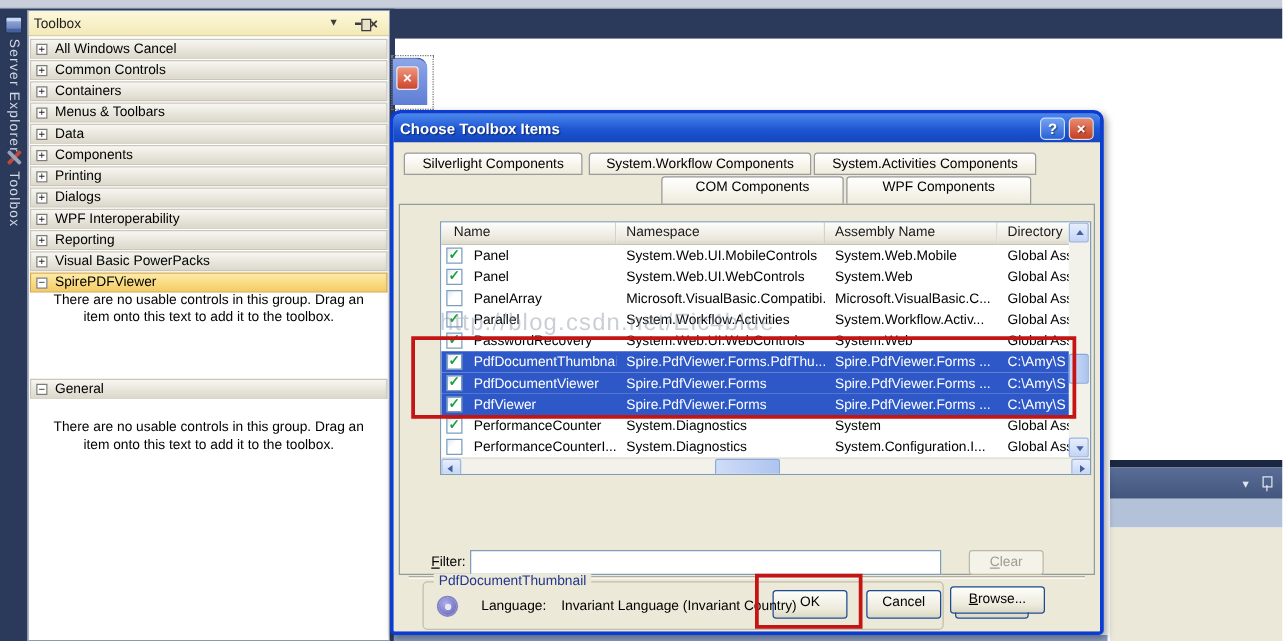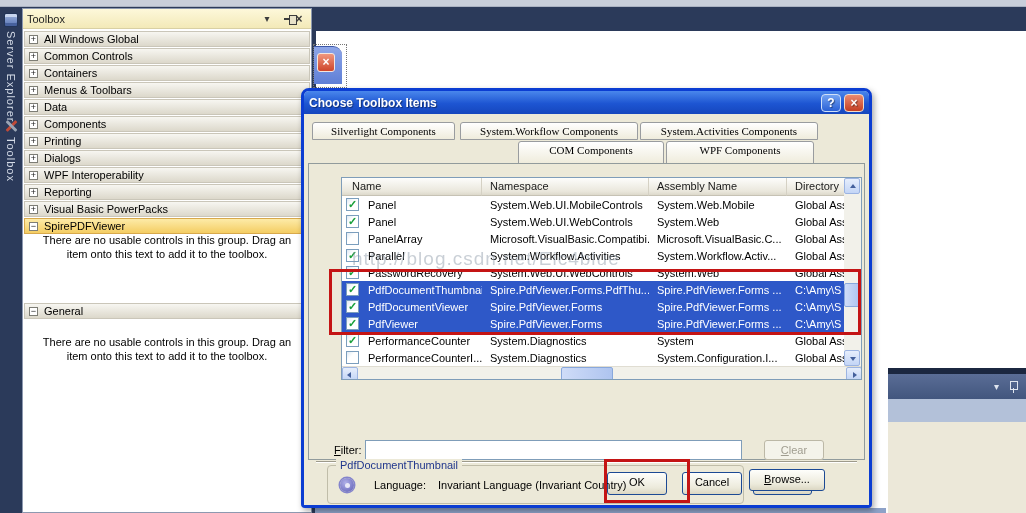--- a/index.html
+++ b/index.html
@@ -45,36 +45,36 @@
   .tb-general{ position:absolute; left:1px; top:294px; width:286px;}
 
   
   .frm-dotted{ position:absolute; left:313px; top:44px; width:34px; height:44px; border:1px dotted #777; background:transparent;}
   .frm-corner{ position:absolute; left:314px; top:46px; width:28px; height:38px; border-radius:0 9px 0 0;
     background:linear-gradient(180deg,#8ea6e8,#5e7ed6); border-top:1px solid #3c57a8;}
   .frm-close{ position:absolute; left:317px; top:53px; width:18px; height:19px; border-radius:3px; border:1px solid #f3e6df;
     background:linear-gradient(180deg,#f0977e,#ce452b); color:#fff; font-weight:bold; font-size:12px; line-height:17px; text-align:center; cursor:pointer;}
 
   
-  .dialog{ position:absolute; left:301px; top:88px; width:571px; height:420px; border:3px solid #0b3dd2;
+  .dialog{ position:absolute; left:312px; top:88px; width:571px; height:420px; border:3px solid #0b3dd2;
     border-radius:8px 8px 4px 4px; background:#ece9d8; z-index:30; box-shadow:2px 3px 6px rgba(0,0,0,.35);}
   .dlg-title{ position:absolute; left:0; top:0; right:0; height:23px; border-radius:5px 5px 0 0;
     background:linear-gradient(180deg,#4a87ec 0%, #1d55d2 55%, #1546bd 100%);
     color:#fff; font-weight:bold; font-size:12px; display:flex; align-items:center; padding:0 5px;
     text-shadow:1px 1px 1px rgba(0,0,0,.45);}
   .dlg-title .t{ flex:1; }
   .tbtn{ width:20px; height:18px; border-radius:4px; margin-left:3px; color:#fff; font-weight:bold; font-size:12px;
     line-height:16px; text-align:center; cursor:pointer;}
   .tbtn.help{ background:linear-gradient(180deg,#73a3f2,#2a61d6); border:1px solid #cfe0f8;}
   .tbtn.close{ background:linear-gradient(180deg,#ea8a70,#c43e22); border:1px solid #f2dcca;}
   .dlg-body{ position:absolute; left:0; top:23px; right:0; bottom:0; background:#ece9d8;}
 
   
   .xtab{ position:absolute; background:linear-gradient(180deg,#ffffff,#efecdc); border:1px solid #999c9f;
-    border-radius:3px 3px 0 0; text-align:center; font-size:11px; padding-top:2px; cursor:pointer; white-space:nowrap; overflow:hidden;font-family:Liberation Serif, serif;}
+    border-radius:3px 3px 0 0; text-align:center; font-size:11px; padding-top:2px; cursor:pointer; white-space:nowrap; overflow:hidden;}
   .row1-0{ left:8px;   top:8px; width:143px; height:18px;}
   .row1-1{ left:156px; top:8px; width:178px; height:18px;}
   .row1-2{ left:336px; top:8px; width:178px; height:18px;}
   .xtab.active{ left:5px; top:23px; width:208px; height:27px; background:#fdfcf6; border-bottom:1px solid #fdfcf6;
     border-top:3px solid #e9932e; z-index:3; padding-top:4px; font-size:11px;}
   .xtab.com{ left:214px; top:27px; width:146px; height:23px;}
   .xtab.wpf{ left:362px; top:27px; width:148px; height:23px;}
   .tabpage{ position:absolute; left:4px; top:49px; width:557px; height:297px; border:1px solid #919b9c; background:#ece9d8; z-index:1;}
 
   
@@ -173,21 +173,21 @@
   <div class="toolbox">
     <div class="tb-title">
       <span class="t">Toolbox</span>
       <span class="tb-ico">▾</span>
       <span class="tb-ico"><span class="pin"></span></span>
       <span class="tb-ico" style="font-size:12px;font-weight:bold;">×</span>
     </div>
     <div class="tb-cats" id="tb-cats">
         <div class="tbrow">
           <span class="pm">+</span>
-          <span class="tbl">All Windows Global</span>
+          <span class="tbl">All Windows Cancel</span>
         </div>
         <div class="tbrow">
           <span class="pm">+</span>
           <span class="tbl">Common Controls</span>
         </div>
         <div class="tbrow">
           <span class="pm">+</span>
           <span class="tbl">Containers</span>
         </div>
         <div class="tbrow">

